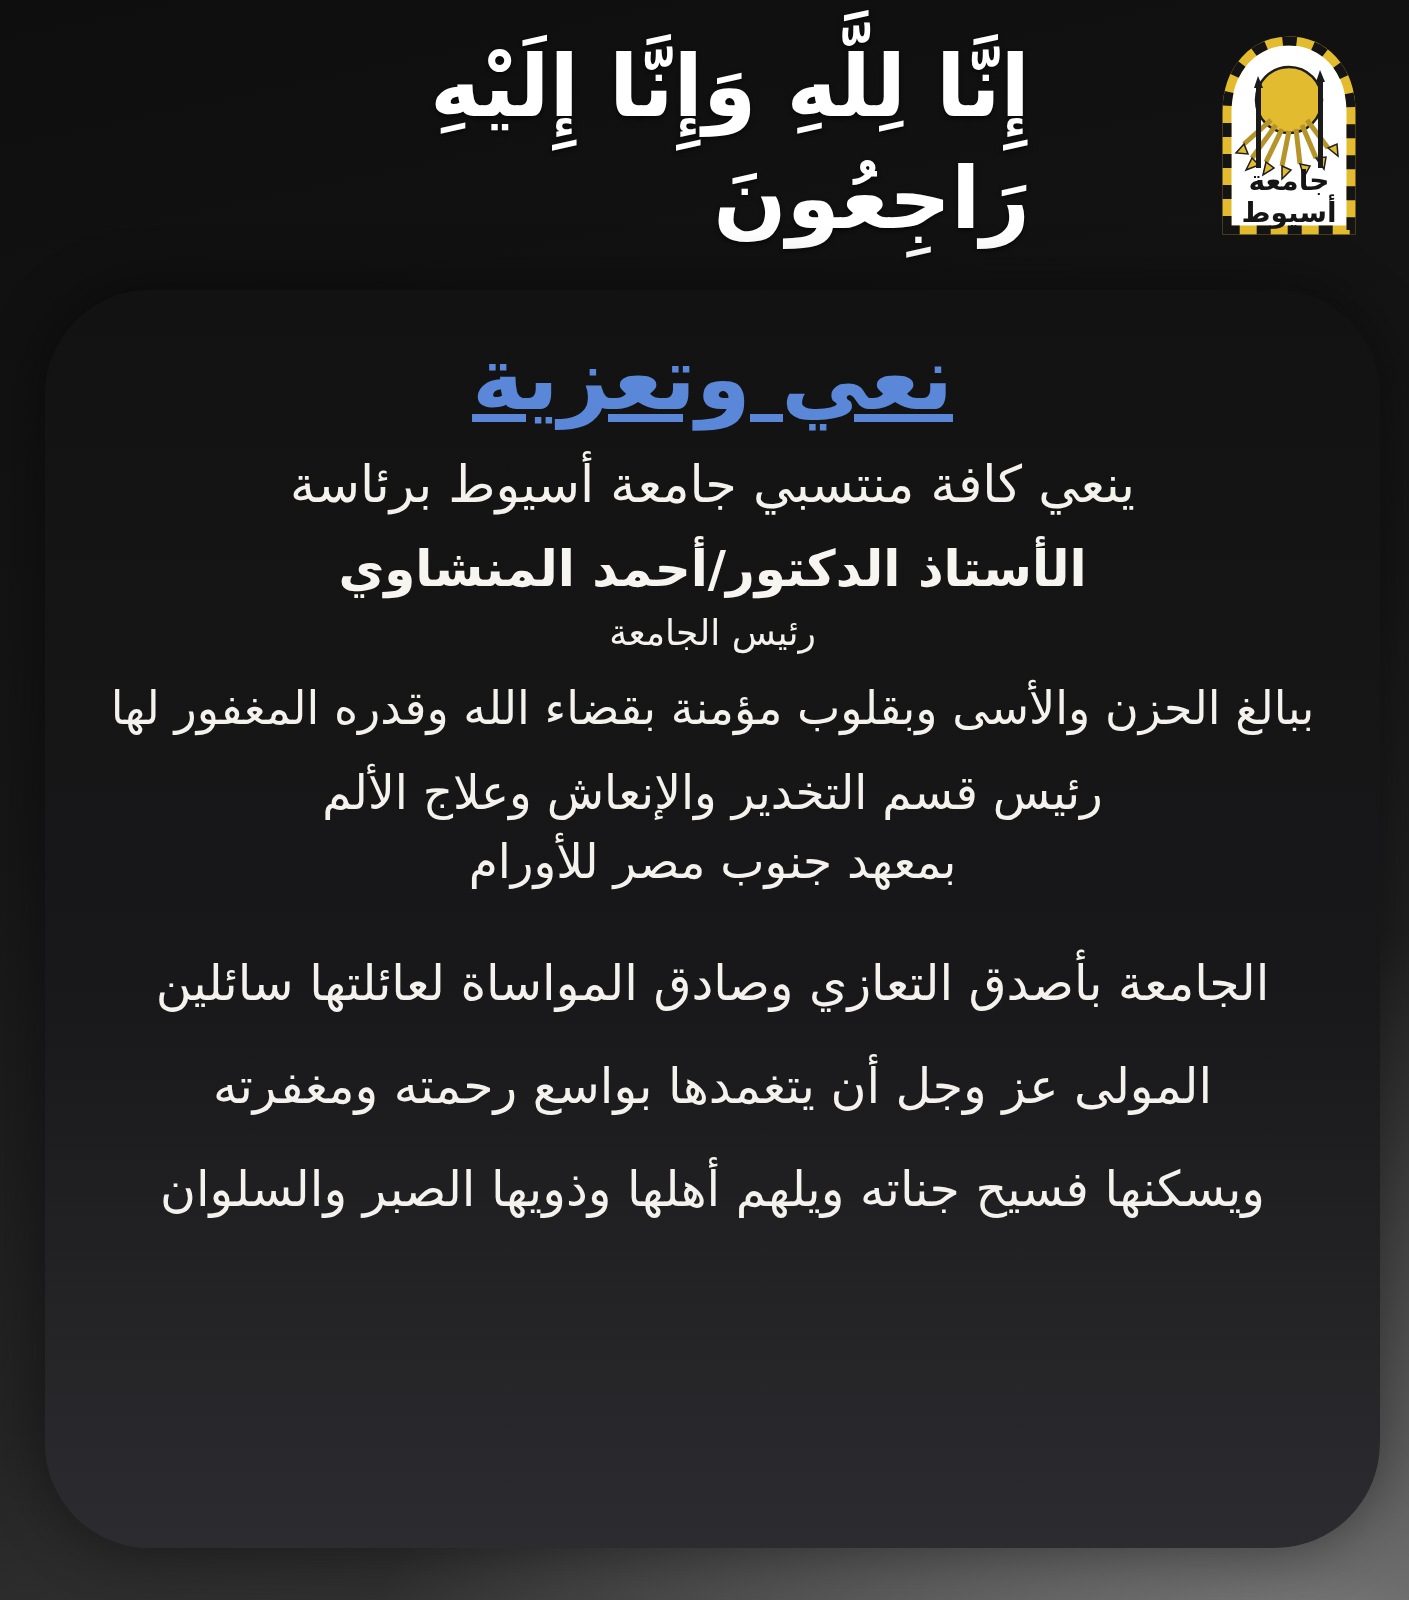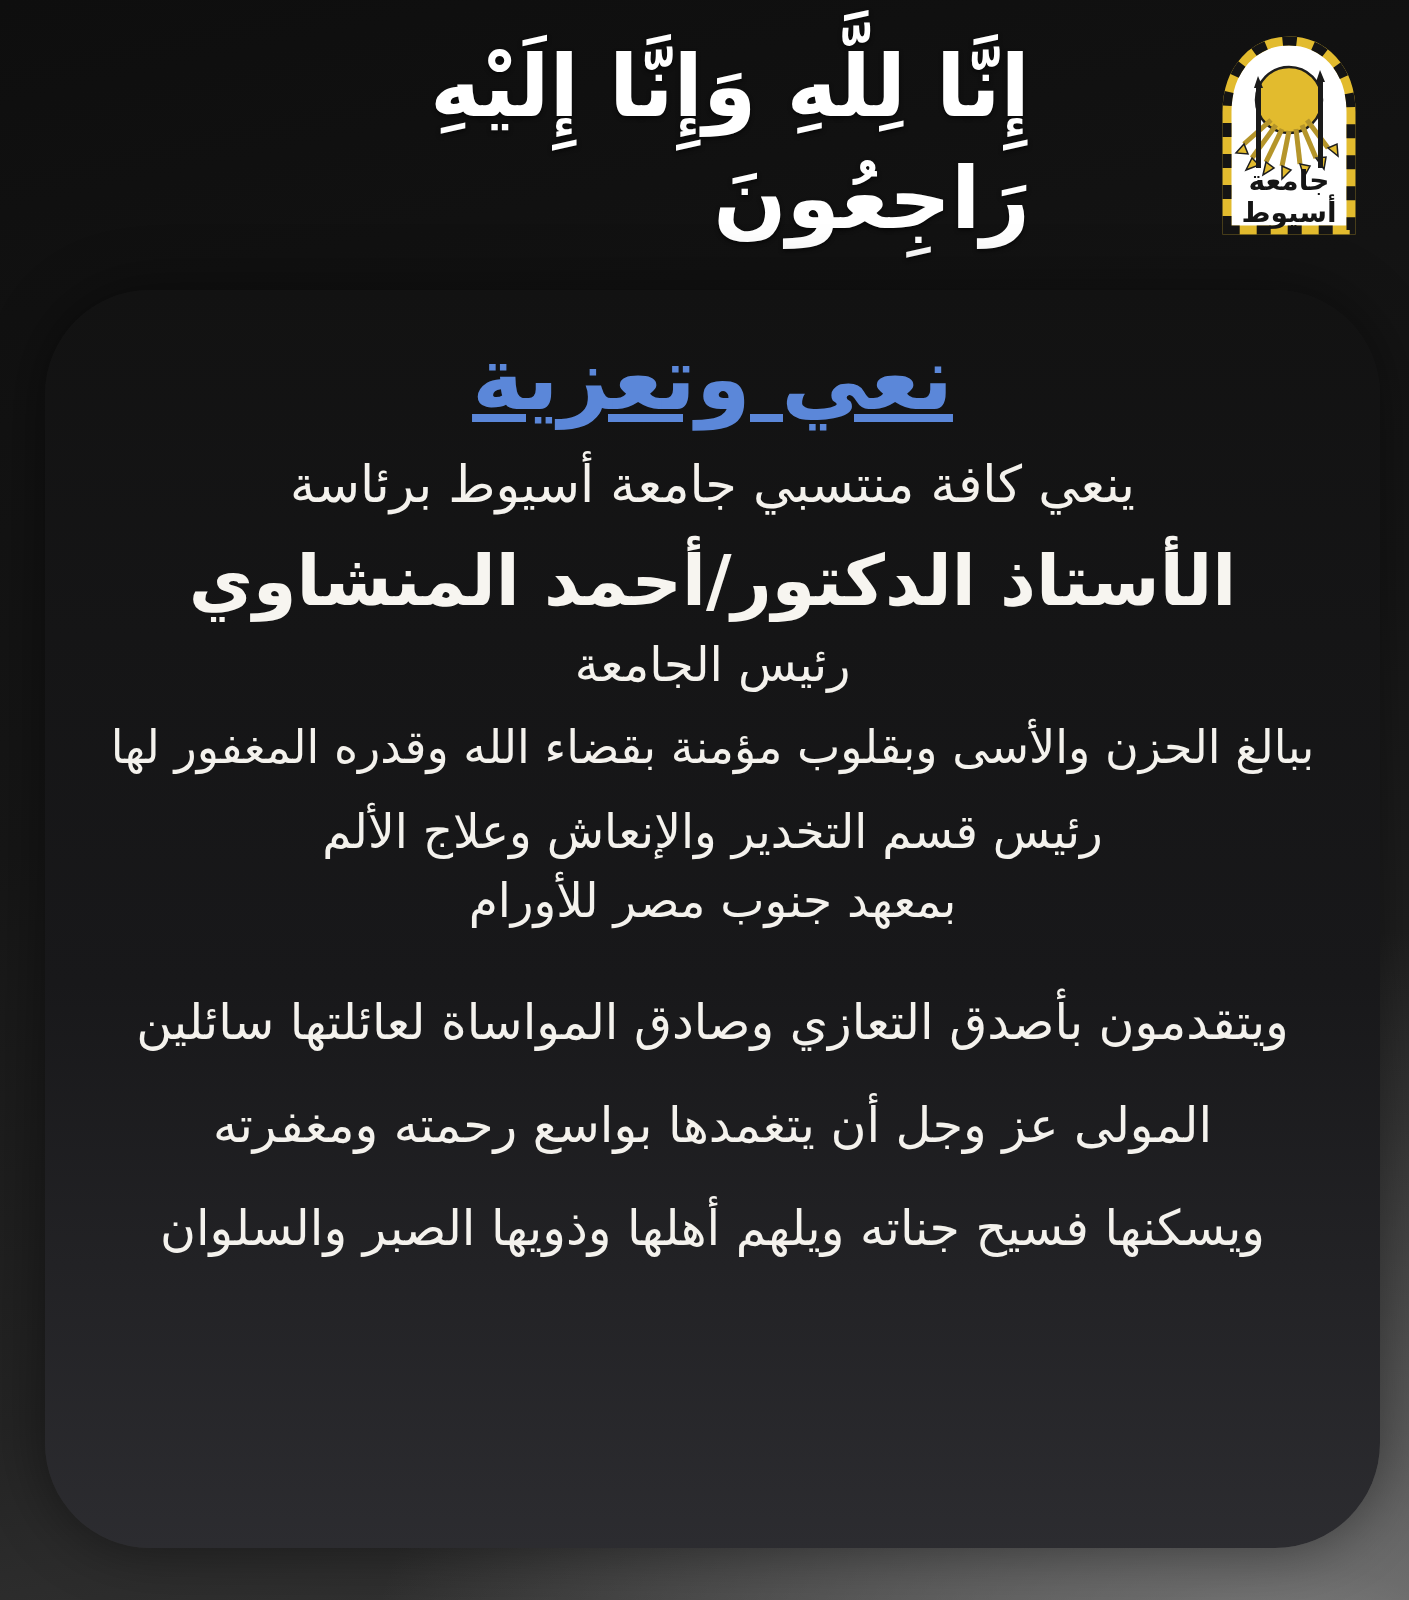--- a/index.html
+++ b/index.html
@@ -22,22 +22,22 @@
     position:absolute;left:45px;top:290px;width:1335px;height:1258px;
     border-radius:105px;box-sizing:border-box;
     background:linear-gradient(180deg,#121212 0%,#18181a 55%,#2c2c30 100%);
     box-shadow:0 0 60px rgba(0,0,0,.45);
     display:flex;flex-direction:column;align-items:center;
     text-align:center;direction:rtl;color:#f4f2ed;
     padding:30px 40px 0 40px;
   }
   .title{color:#5b87d9;font-size:88px;font-weight:bold;line-height:1.15;margin-top:8px;text-decoration:underline;}
   .intro{font-size:51px;margin-top:26px;color:#f4f2ed;}
-  .president-name{font-size:70px;font-weight:bold;margin-top:26px;color:#f7f5f0;letter-spacing:-1px;}
-  .president-title{font-size:48px;margin-top:14px;}
+  .president-name{font-size:50px;font-weight:bold;margin-top:26px;color:#f7f5f0;letter-spacing:-1px;}
+  .president-title{font-size:36px;margin-top:14px;}
   .sorrow{font-size:46px;margin-top:28px;}
   .deceased-name{color:#5b87d9;font-size:68px;font-weight:bold;margin-top:54px;}
   .dept1{font-size:47px;margin-top:30px;}
   .dept2{font-size:47px;margin-top:14px;}
   .condolence{font-size:49px;line-height:2.1;margin-top:44px;}
 </style>
 </head>
 <body>
 
 <div class="calligraphy">إِنَّا لِلَّهِ وَإِنَّا إِلَيْهِ رَاجِعُونَ</div>
@@ -94,18 +94,18 @@
   <div class="president-title">رئيس الجامعة</div>
 
   <div class="sorrow">ببالغ الحزن والأسى وبقلوب مؤمنة بقضاء الله وقدره المغفور لها</div>
 
 
   <div class="dept1">رئيس قسم التخدير والإنعاش وعلاج الألم</div>
 
   <div class="dept2">بمعهد جنوب مصر للأورام</div>
 
   <div class="condolence">
-    <div>ويتقدمون بأصدق التعازي وصادق المواساة لعائلتها سائلين</div>
+    <div>الجامعة بأصدق التعازي وصادق المواساة لعائلتها سائلين</div>
     <div>المولى عز وجل أن يتغمدها بواسع رحمته ومغفرته</div>
     <div>ويسكنها فسيح جناته ويلهم أهلها وذويها الصبر والسلوان</div>
   </div>
 
 </div>
 
 </body></html>

